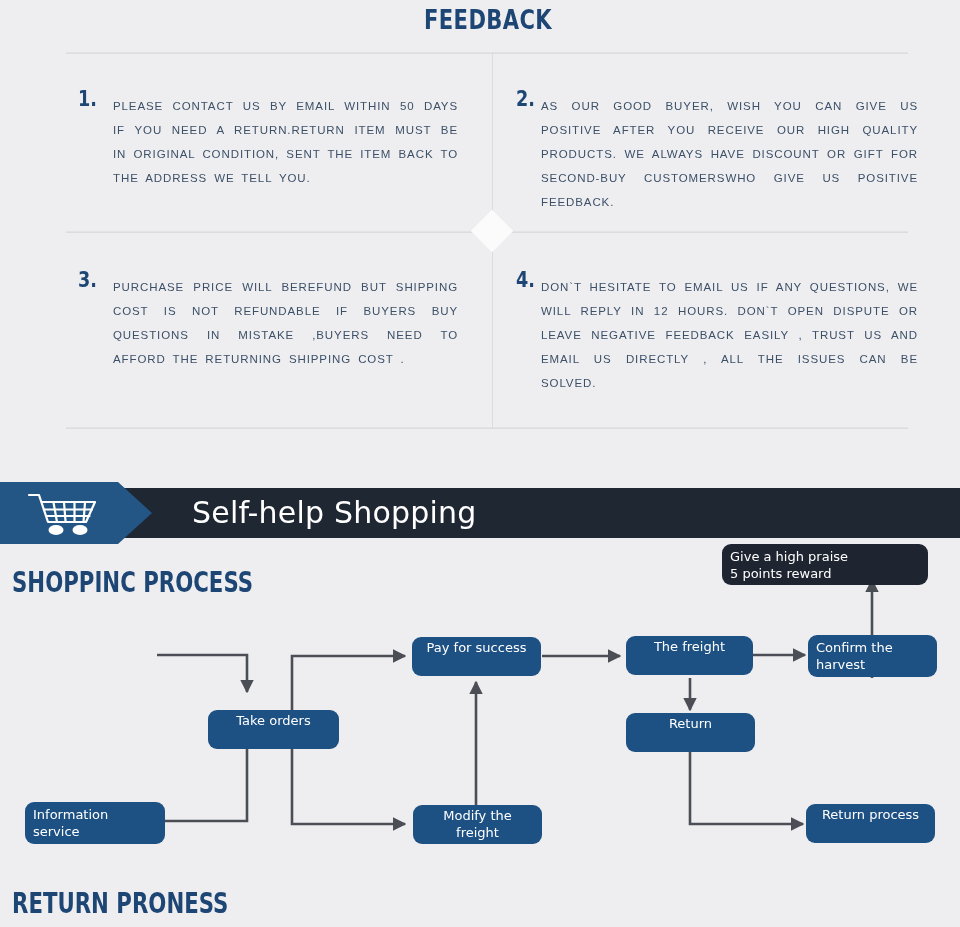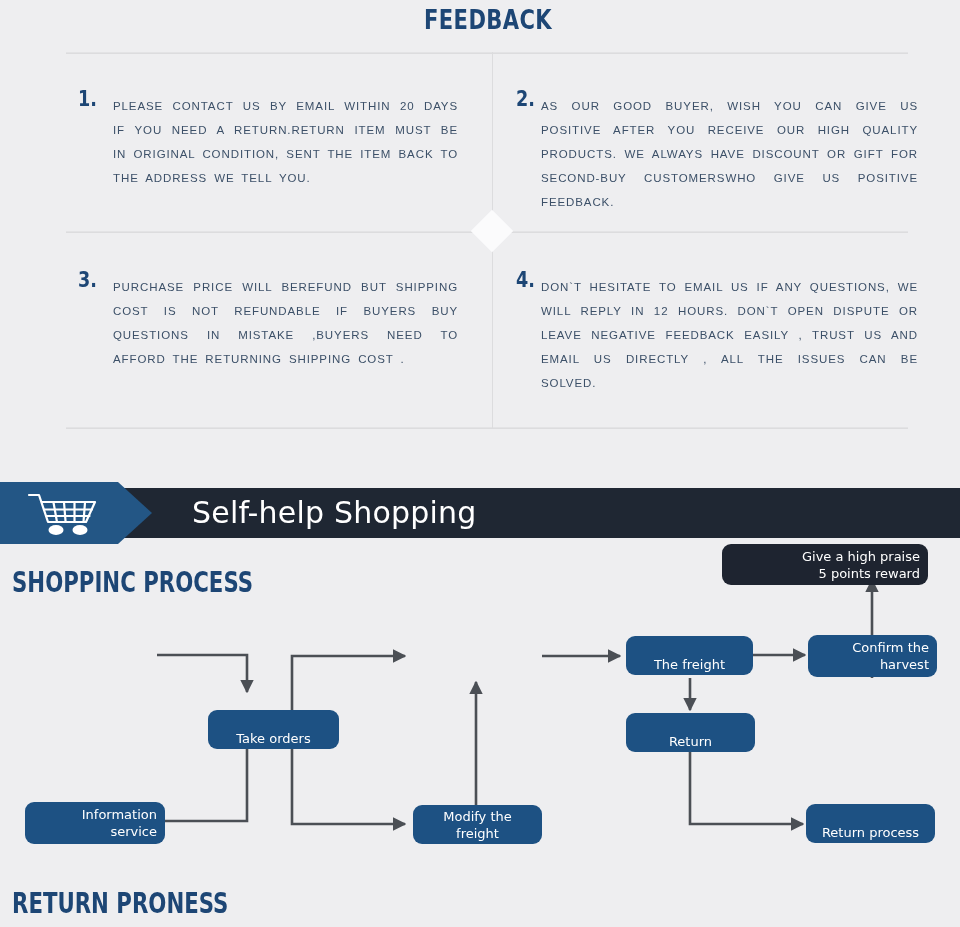--- a/index.html
+++ b/index.html
@@ -154,21 +154,21 @@
   #flow-svg {
     position: absolute;
     left: 0; top: 0;
     width: 960px; height: 383px;
   }
 
   .node {
     position: absolute;
     border-radius: 9px;
     display: flex;
-    align-items: flex-end;
+    align-items: flex-start;
     justify-content: center;
     text-align: center;
     font-family: "DejaVu Sans", sans-serif;
     font-size: 13px;
     color: #ffffff;
     line-height: 17px;
     box-sizing: border-box;
     padding: 2px 8px;
   }
   .node.blue { background: #1d5183; }
@@ -182,21 +182,21 @@
   <div id="feedback-title">FEEDBACK</div>
 
   <div class="fb-hline" id="fb-hline-top"></div>
   <div class="fb-hline" id="fb-hline-mid"></div>
   <div class="fb-hline" id="fb-hline-bot"></div>
   <div id="fb-vline"></div>
   <div id="fb-diamond"></div>
 
   <div class="fb-item" id="fb-item-1">
     <div class="fb-num">1.</div>
-    <div class="fb-text">PLEASE CONTACT US BY EMAIL WITHIN 20 DAYS IF YOU NEED A RETURN.RETURN ITEM MUST BE IN ORIGINAL CONDITION, SENT THE ITEM BACK TO THE ADDRESS WE TELL YOU.</div>
+    <div class="fb-text">PLEASE CONTACT US BY EMAIL WITHIN 50 DAYS IF YOU NEED A RETURN.RETURN ITEM MUST BE IN ORIGINAL CONDITION, SENT THE ITEM BACK TO THE ADDRESS WE TELL YOU.</div>
   </div>
 
   <div class="fb-item" id="fb-item-2">
     <div class="fb-num">2.</div>
     <div class="fb-text">AS OUR GOOD BUYER, WISH YOU CAN GIVE US POSITIVE AFTER YOU RECEIVE OUR HIGH QUALITY PRODUCTS. WE ALWAYS HAVE DISCOUNT OR GIFT FOR SECOND-BUY CUSTOMERSWHO GIVE US POSITIVE FEEDBACK.</div>
   </div>
 
   <div class="fb-item" id="fb-item-3">
     <div class="fb-num">3.</div>
     <div class="fb-text">PURCHASE PRICE WILL BEREFUND BUT SHIPPING COST IS NOT REFUNDABLE IF BUYERS BUY QUESTIONS IN MISTAKE ,BUYERS NEED TO AFFORD THE RETURNING SHIPPING COST .</div>
@@ -257,20 +257,21 @@
 
       <path d="M 872 134 L 872 36"></path>
 
       <path d="M 690 199 L 690 280 L 803 280"></path>
     </g>
   </svg>
 
 
   <div class="node blue" style="left:208px; top:139px; width:131px; height:39px;margin-top:27px;">Take orders</div>
 
+  <div class="node blue" style="left:412px; top:93px;  width:129px; height:39px;">Pay for success</div>
 
   <div class="node blue" style="left:626px; top:92px;  width:127px; height:39px;">The freight</div>
 
   <div class="node blue" style="left:808px; top:91px;  width:129px; height:42px; flex-direction:column;">
     <span>Confirm the</span>
     <span>harvest</span>
   </div>
 
   <div class="node dark" style="left:722px; top:0px;   width:206px; height:41px; flex-direction:column;">
     <span>Give a high praise</span>

